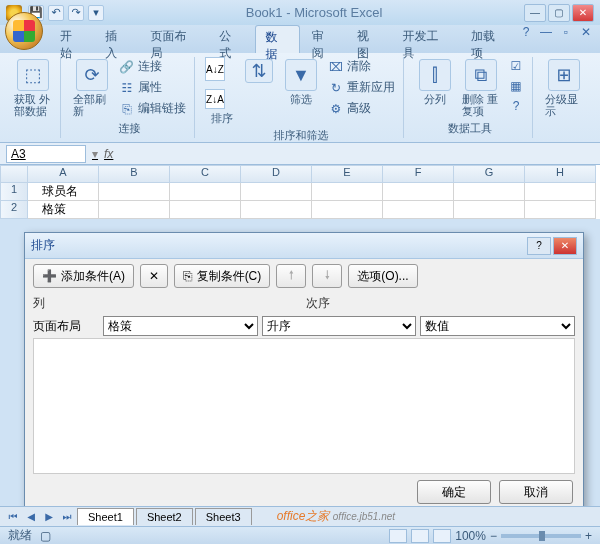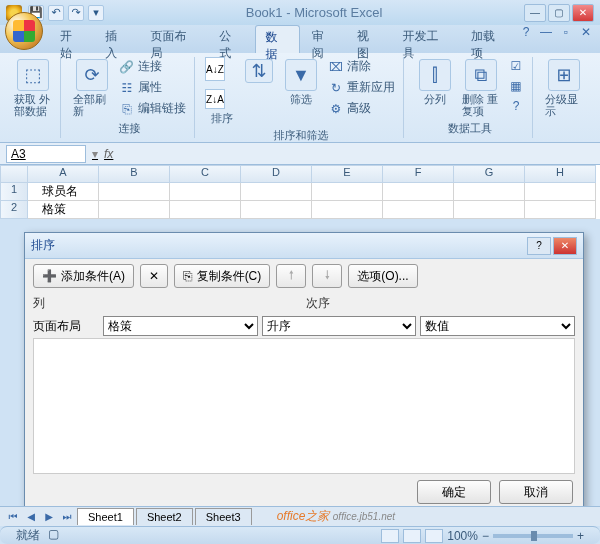--- a/index.html
+++ b/index.html
@@ -70,21 +70,21 @@
 .dlg-foot { display:flex; justify-content:flex-end; gap:8px; padding:6px 10px; }
 .dlg-foot button { width:74px; height:24px; background:linear-gradient(#fdfdfd,#e4e4e4); border:1px solid #8a8a8a; border-radius:3px; }
 
 .sheettabs { position:absolute; bottom:18px; left:0; right:0; height:20px; background:#dce8f4; display:flex; align-items:center; padding:0 4px; border-top:1px solid #9dbddc; }
 .navbtn { width:18px; height:16px; display:flex; align-items:center; justify-content:center; color:#3a6aa8; font-size:10px; }
 .sheettab { padding:2px 10px; background:#fff; border:1px solid #9a9a9a; border-bottom:none; margin:0 1px; font-size:11px; }
 .sheettab.inactive { background:#dce8f4; }
 .watermark { margin-left:24px; color:#e67a2a; font-size:14px; font-style:italic; font-family: serif; }
 .watermark .sm { font-size:10px; color:#888; }
 
-.statusbar { position:absolute; bottom:0; left:0; right:0; height:18px; background:linear-gradient(#d8e8f6,#c4d9ee); display:flex; padding:0 16px; font-size:11px; color:#3a5a7a; border-top:1px solid #9dbddc;border-radius:7px; }
+.statusbar { position:absolute; bottom:0; left:0; right:0; height:18px; background:linear-gradient(#d8e8f6,#c4d9ee); display:flex; align-items:center; padding:0 8px; font-size:11px; color:#3a5a7a; border-top:1px solid #9dbddc; }
 .sb-right { margin-left:auto; display:flex; align-items:center; gap:4px; }
 .viewbtn { width:18px; height:14px; border:1px solid #9dbddc; background:#e8f1fb; }
 .slider { width:80px; height:4px; background:#9dbddc; position:relative; }
 .slider::after { content:''; position:absolute; left:38px; top:-3px; width:6px; height:10px; background:#6a8cae; }
 </style>
 </head>
 <body>
 
 <div class="titlebar">
   <div class="tb-logo"></div>

